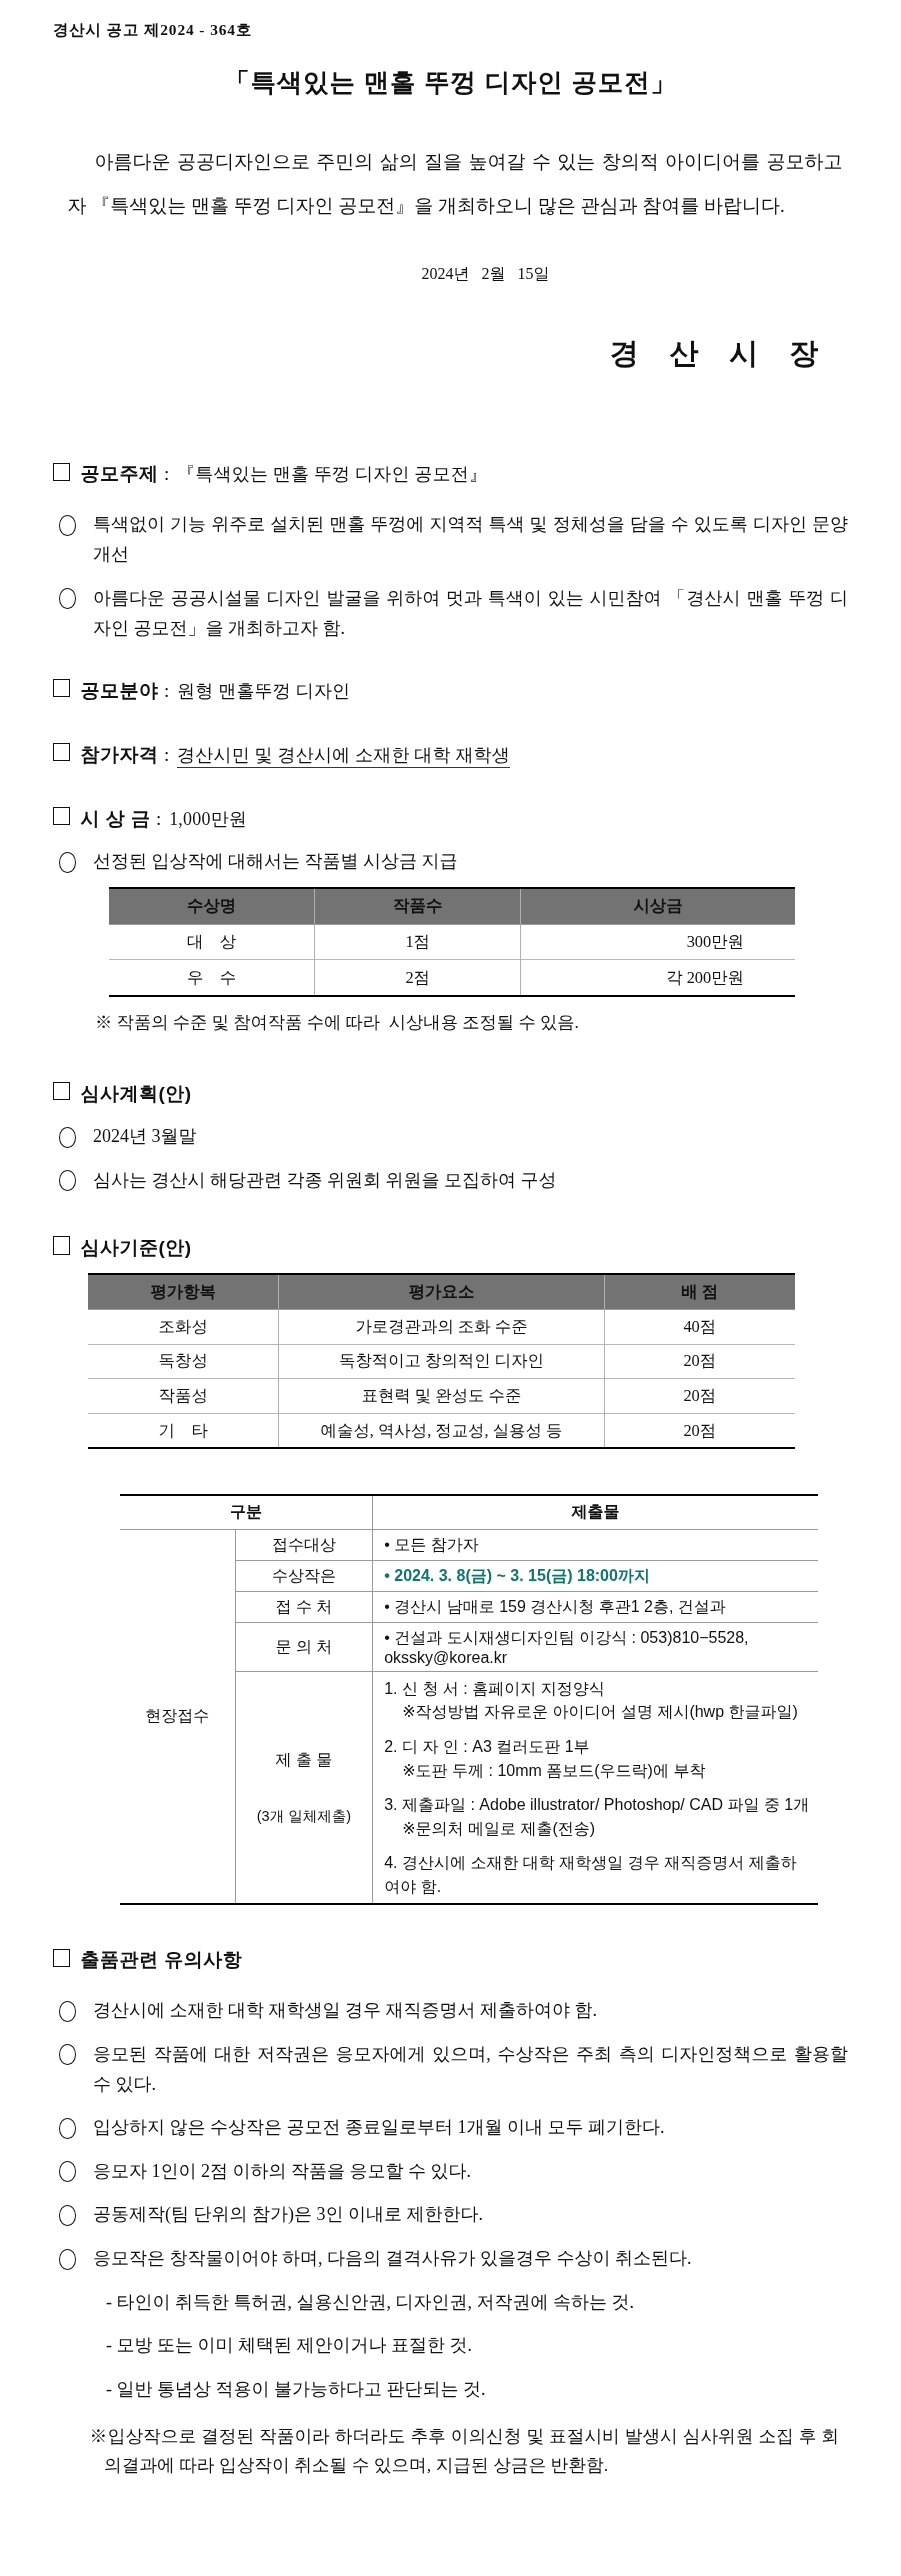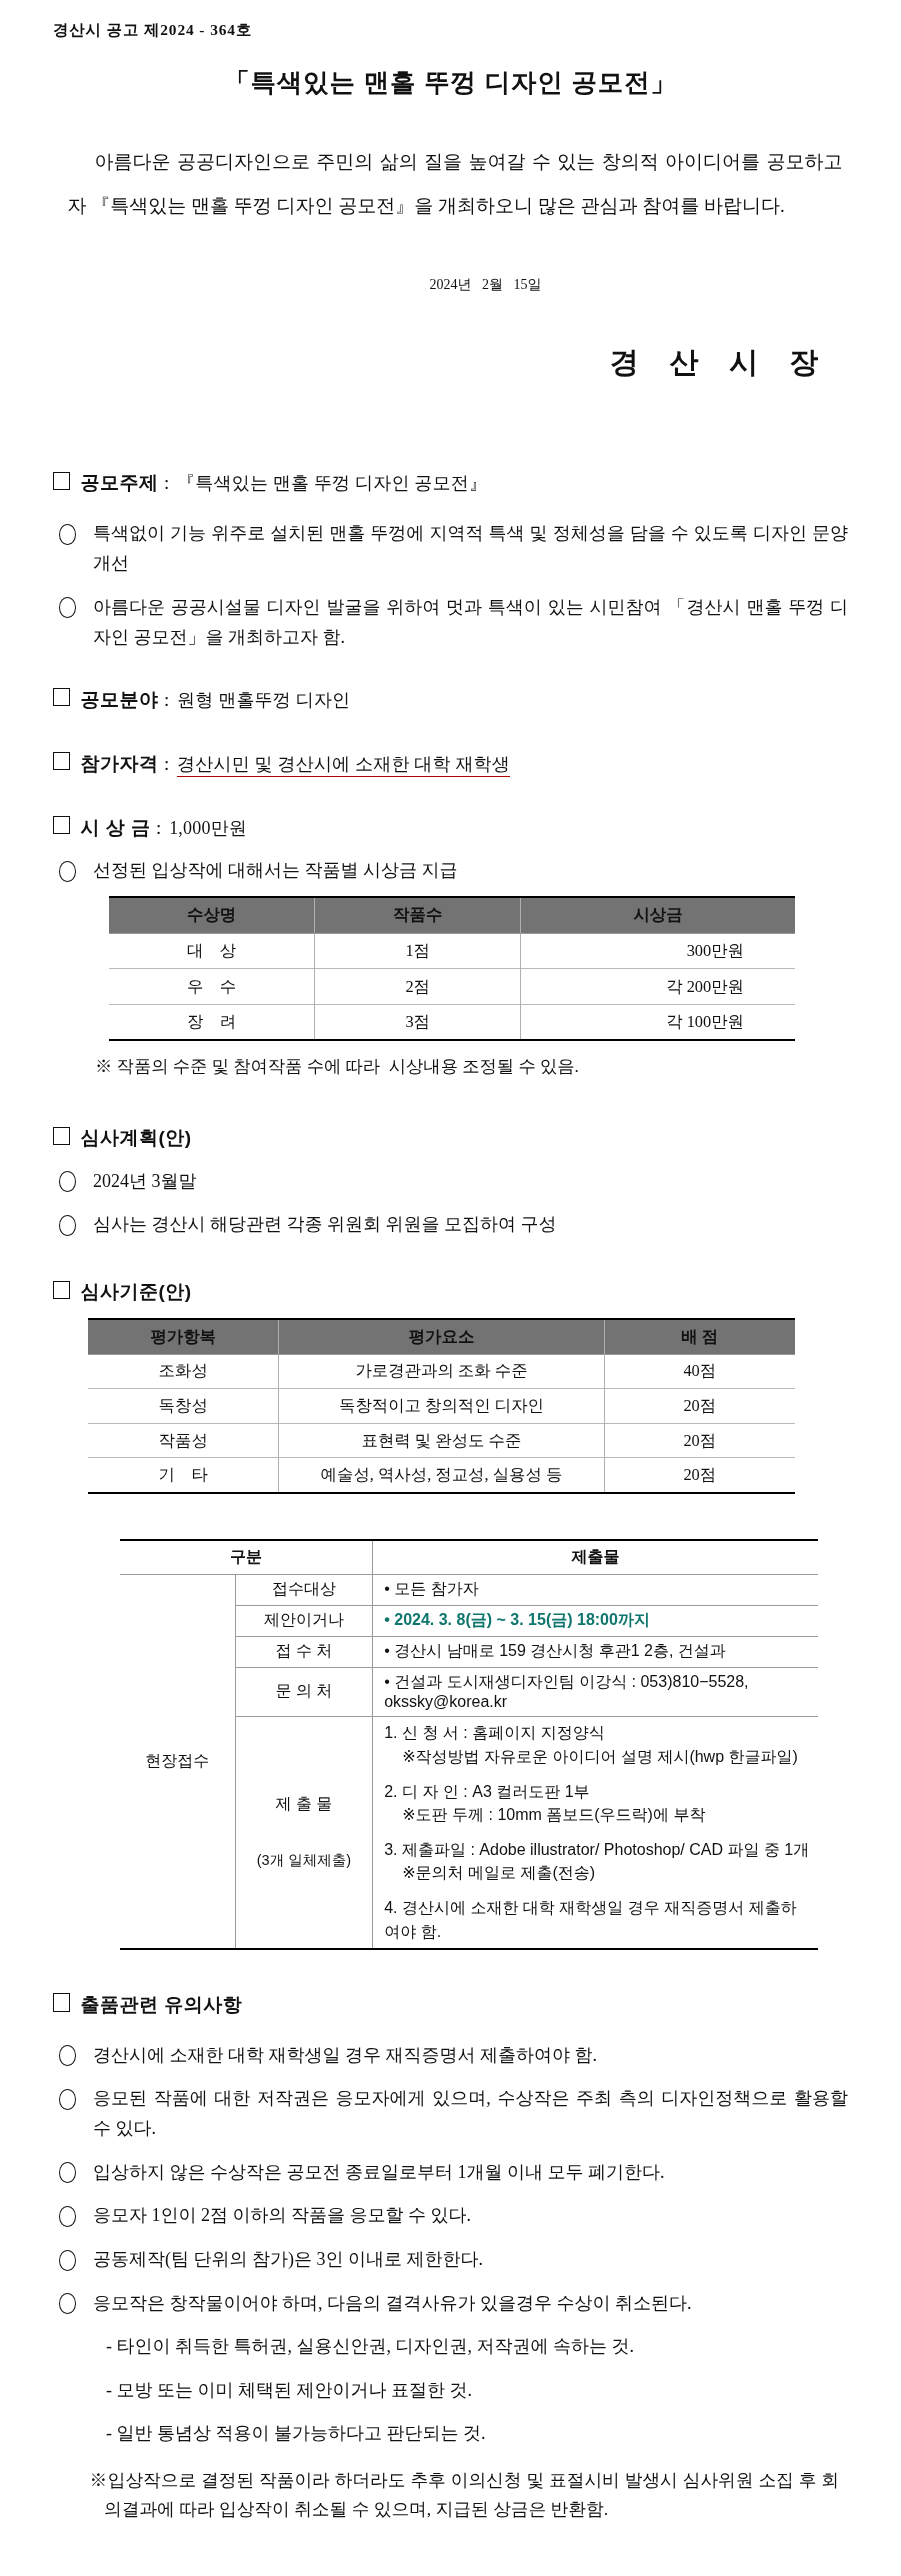--- a/index.html
+++ b/index.html
@@ -4,21 +4,21 @@
 <style>
   html,body{margin:0;padding:0;background:#ffffff;color:#111;}
   body{width:901px;font-family:"Liberation Serif","DejaVu Serif",serif;}
   .page{box-sizing:border-box;width:901px;height:2576px;padding:20px 53px 36px 53px;overflow:hidden;}
   .pre{white-space:pre;}
 
   .notice-no{font-size:15.4px;font-weight:bold;letter-spacing:0.9px;}
   .doc-title{margin-top:25px;text-align:center;font-size:25.4px;font-weight:800;
              font-family:"Liberation Sans","DejaVu Sans",sans-serif;letter-spacing:0.9px;}
   .intro{margin:40px 5.5px 0 14.5px;font-size:19px;line-height:44px;text-align:justify;text-indent:27px;}
-  .date-line{margin-top:48px;text-align:center;font-size:14px;position:relative;left:35px;white-space:pre;}
+  .date-line{margin-top:36px;text-align:center;font-size:16px;position:relative;left:35px;white-space:pre;}
   .signature{margin-top:49px;text-align:right;margin-right:18px;font-size:29px;font-weight:600;letter-spacing:11.8px;}
 
   .sec{margin-top:35px;}
   .sec-head{font-family:"Liberation Sans","DejaVu Sans",sans-serif;font-size:19px;font-weight:800;letter-spacing:0.5px;}
   .sq{display:inline-block;width:14.5px;height:16.4px;border:1.8px solid #111;margin-right:11px;vertical-align:-0.9px;background:#fff;}
   .sec-colon{font-weight:400;font-family:"Liberation Serif","DejaVu Serif",serif;padding:0 7.3px 0 5.5px;}
   .sec-value{font-family:"Liberation Serif","DejaVu Serif",serif;font-size:18px;font-weight:400;letter-spacing:0.2px;}
   .red-underline{border-bottom:1.8px solid #b30000;padding-bottom:2.7px;}
 
   .o-item{position:relative;padding-left:40px;margin-top:13.6px;font-size:18px;line-height:30px;text-align:justify;}
@@ -118,25 +118,20 @@
         <tr>
           <td>대    상</td>
           <td>1점</td>
           <td class="col-money">300만원</td>
         </tr>
         <tr>
           <td>우    수</td>
           <td>2점</td>
           <td class="col-money">각 200만원</td>
         </tr>
-        <tr>
-          <td>장    려</td>
-          <td>3점</td>
-          <td class="col-money">각 100만원</td>
-        </tr>
       </tbody>
     </table>
     <div class="note-line pre">※ 작품의 수준 및 참여작품 수에 따라  시상내용 조정될 수 있음.</div>
   </div>
 
   <div class="sec" style="margin-top:47px;">
     <div class="sec-head">
       <span class="sq"></span><span>심사계획(안)</span>
     </div>
     <div class="o-item" style="margin-top:14.5px;">
@@ -191,21 +186,21 @@
         <th class="th-item">제출물</th>
       </tr>
     </thead>
     <tbody>
       <tr>
         <td class="cell-group" rowspan="5">현장접수</td>
         <td class="cell-label">접수대상</td>
         <td class="cell-content">• 모든 참가자</td>
       </tr>
       <tr>
-        <td class="cell-label">제안이거나</td>
+        <td class="cell-label">수상작은</td>
         <td class="cell-content red-bold">• 2024. 3. 8(금) ~ 3. 15(금) 18:00까지</td>
       </tr>
       <tr>
         <td class="cell-label">접 수 처</td>
         <td class="cell-content">• 경산시 남매로 159 경산시청 후관1 2층, 건설과</td>
       </tr>
       <tr>
         <td class="cell-label">문 의 처</td>
         <td class="cell-content">• 건설과 도시재생디자인팀 이강식 : 053)810−5528, okssky@korea.kr</td>
       </tr>

